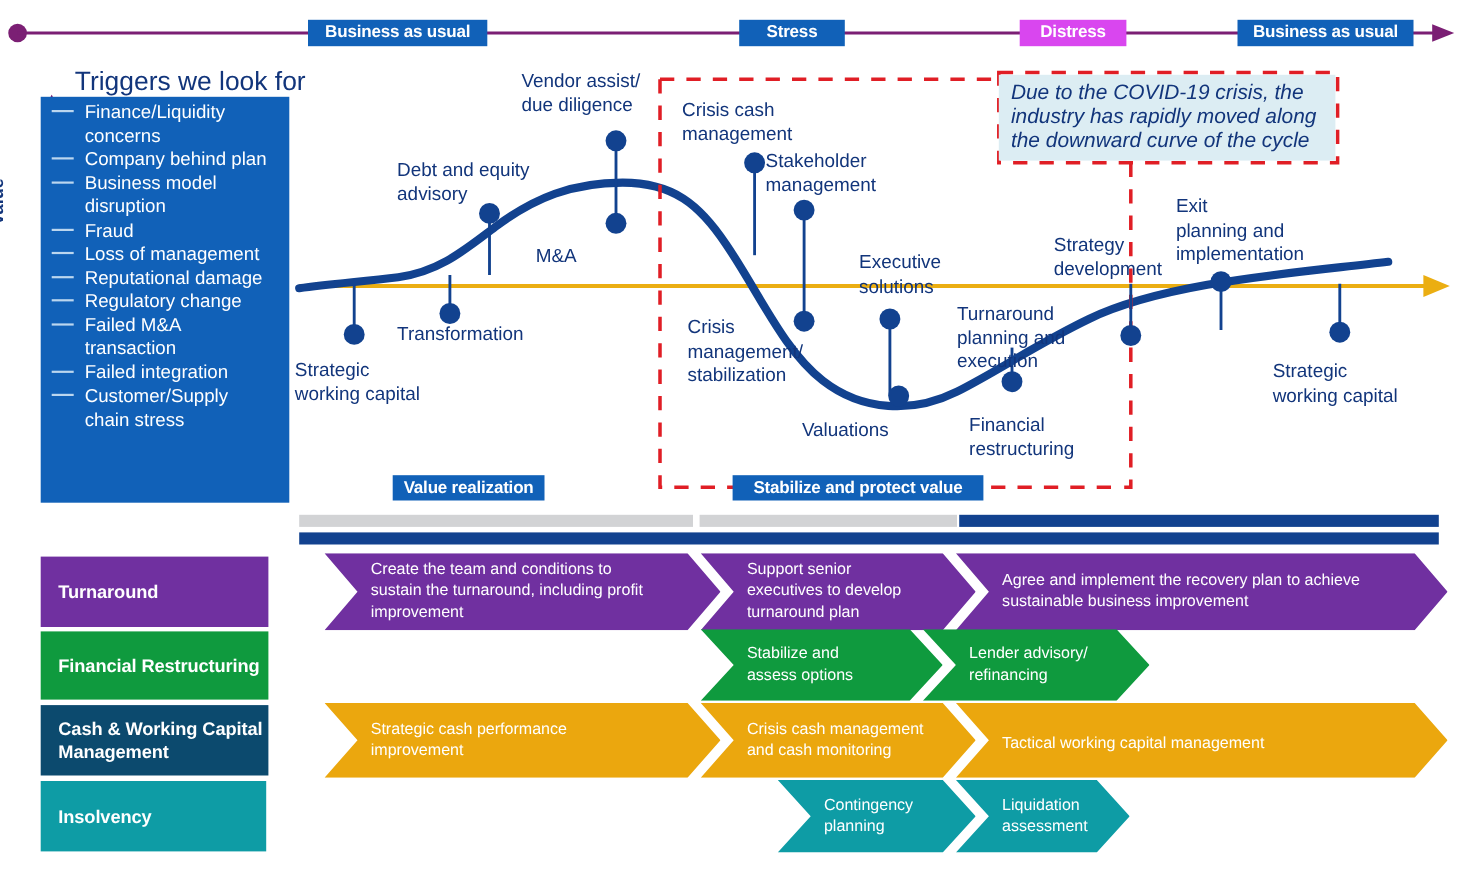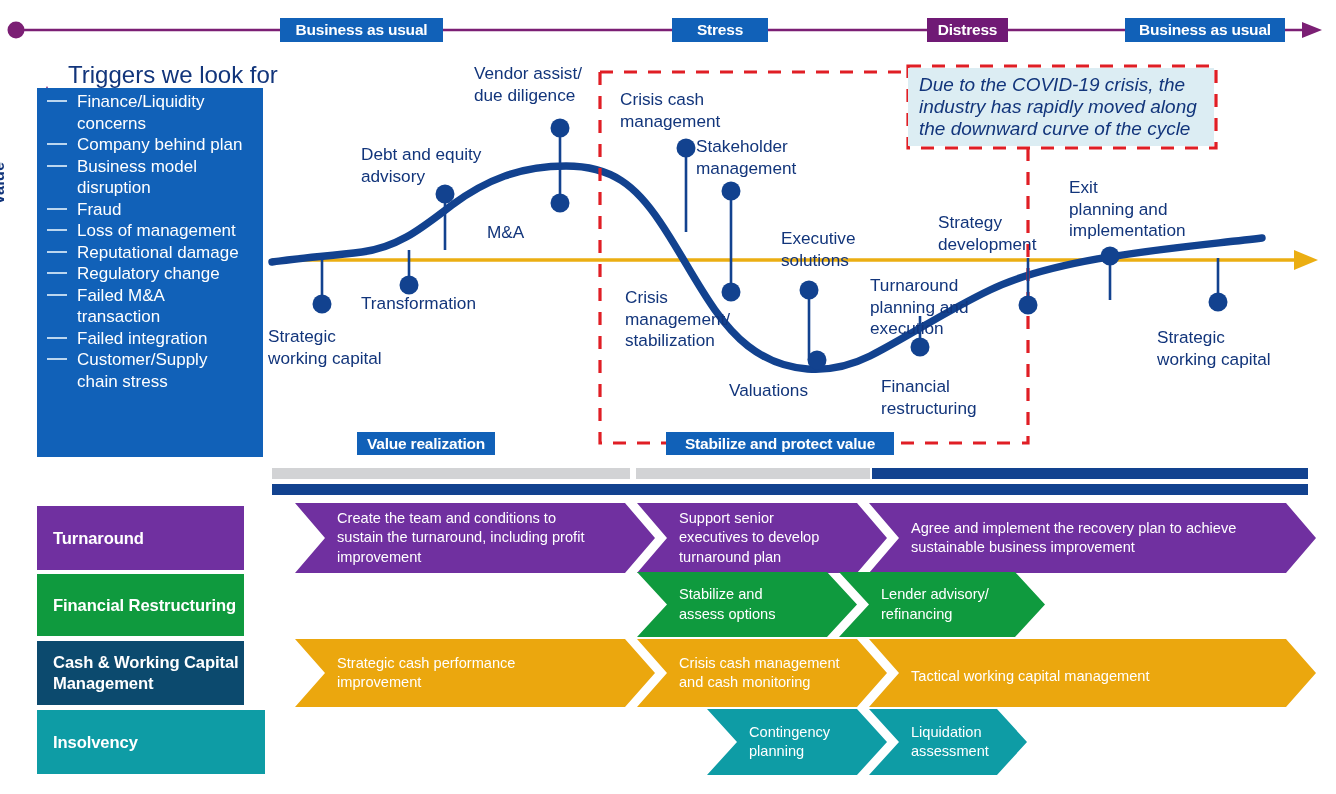--- a/index.html
+++ b/index.html
@@ -103,21 +103,21 @@
 <div id="stage">
 
   <svg class="tl-svg" viewBox="0 0 1336 56">
     <circle cx="16" cy="30" r="8.5" fill="#7B1F74"></circle>
     <line x1="16" y1="30" x2="1308" y2="30" stroke="#7B1F74" stroke-width="2.6"></line>
     <polygon points="1302,22 1322,30 1302,38" fill="#7B1F74"></polygon>
   </svg>
   <div id="tl-labels">
       <div class="tl-label" style="left: 280px; top: 18px; width: 163px; background: rgb(17, 97, 184);">Business as usual</div>
       <div class="tl-label" style="left: 672px; top: 18px; width: 96px; background: rgb(17, 97, 184);">Stress</div>
-      <div class="tl-label" style="left: 927px; top: 18px; width: 81px; background: #701a75;">Distress</div>
+      <div class="tl-label" style="left: 927px; top: 18px; width: 97px; background: #d946ef;">Distress</div>
       <div class="tl-label" style="left: 1125px; top: 18px; width: 160px; background: rgb(17, 97, 184);">Business as usual</div>
     </div>
 
   <div class="triggers-title">Triggers we look for</div>
 
   <svg class="value-axis" viewBox="0 0 46 306">
     <line x1="30" y1="14" x2="30" y2="292" stroke="#7B1F74" stroke-width="2.6"></line>
     <polygon points="30,0 38.5,18 21.5,18" fill="#7B1F74"></polygon>
     <polygon points="30,306 38.5,288 21.5,288" fill="#7B1F74"></polygon>
   </svg>
@@ -226,21 +226,21 @@
 due diligence</div>
       <div class="clabel" style="left: 620px; top: 89px;">Crisis cash
 management</div>
       <div class="clabel" style="left: 696px; top: 136px;">Stakeholder
 management</div>
       <div class="clabel" style="left: 361px; top: 144px;">Debt and equity
 advisory</div>
       <div class="clabel" style="left: 487px; top: 222px;">M&amp;A</div>
       <div class="clabel" style="left: 781px; top: 228px;">Executive
 solutions</div>
-      <div class="clabel" style="left: 938px; top: 212px;">Strategy
+      <div class="clabel" style="left: 958px; top: 212px;">Strategy
 development</div>
       <div class="clabel" style="left: 1033px; top: 177px; margin-left: 36px;">Exit
 planning and
 implementation</div>
       <div class="clabel" style="left: 361px; top: 293px;">Transformation</div>
       <div class="clabel" style="left: 625px; top: 287px;">Crisis
 management/
 stabilization</div>
       <div class="clabel" style="left: 870px; top: 275px;">Turnaround
 planning and
@@ -327,21 +327,21 @@
         </svg>
         <div class="chev-txt" style="padding-left: 42px; padding-right: 36px;">Crisis cash management
 and cash monitoring</div>
       </div>
       <div class="chev" style="left: 869px; top: 639px; width: 447px; height: 76px;">
         <svg viewBox="0 0 447 68" width="447" height="68" style="position: absolute; inset: 0px;">
           <path d="M 0,0 L 417,0 L 447,34 L 417,68 L 0,68 L 30,34 Z" fill="#EBA70E"></path>
         </svg>
         <div class="chev-txt" style="padding-left: 42px; padding-right: 36px;">Tactical working capital management</div>
       </div>
-      <div class="row-name" style="left: 37px; top: 710px; width: 228px; height: 64px; background: rgb(14, 156, 165);">Insolvency</div>
+      <div class="row-name" style="left: 37px; top: 710px; width: 205px; height: 64px; background: rgb(14, 156, 165);">Insolvency</div>
       <div class="chev" style="left: 707px; top: 709px; width: 180px; height: 66px;">
         <svg viewBox="0 0 180 66" width="180" height="66" style="position: absolute; inset: 0px;">
           <path d="M 0,0 L 150,0 L 180,33 L 150,66 L 0,66 L 30,33 Z" fill="#0E9CA5"></path>
         </svg>
         <div class="chev-txt" style="padding-left: 42px; padding-right: 36px;">Contingency
 planning</div>
       </div>
       <div class="chev" style="left: 869px; top: 709px; width: 158px; height: 66px;">
         <svg viewBox="0 0 158 66" width="158" height="66" style="position: absolute; inset: 0px;">
           <path d="M 0,0 L 128,0 L 158,33 L 128,66 L 0,66 L 30,33 Z" fill="#0E9CA5"></path>

